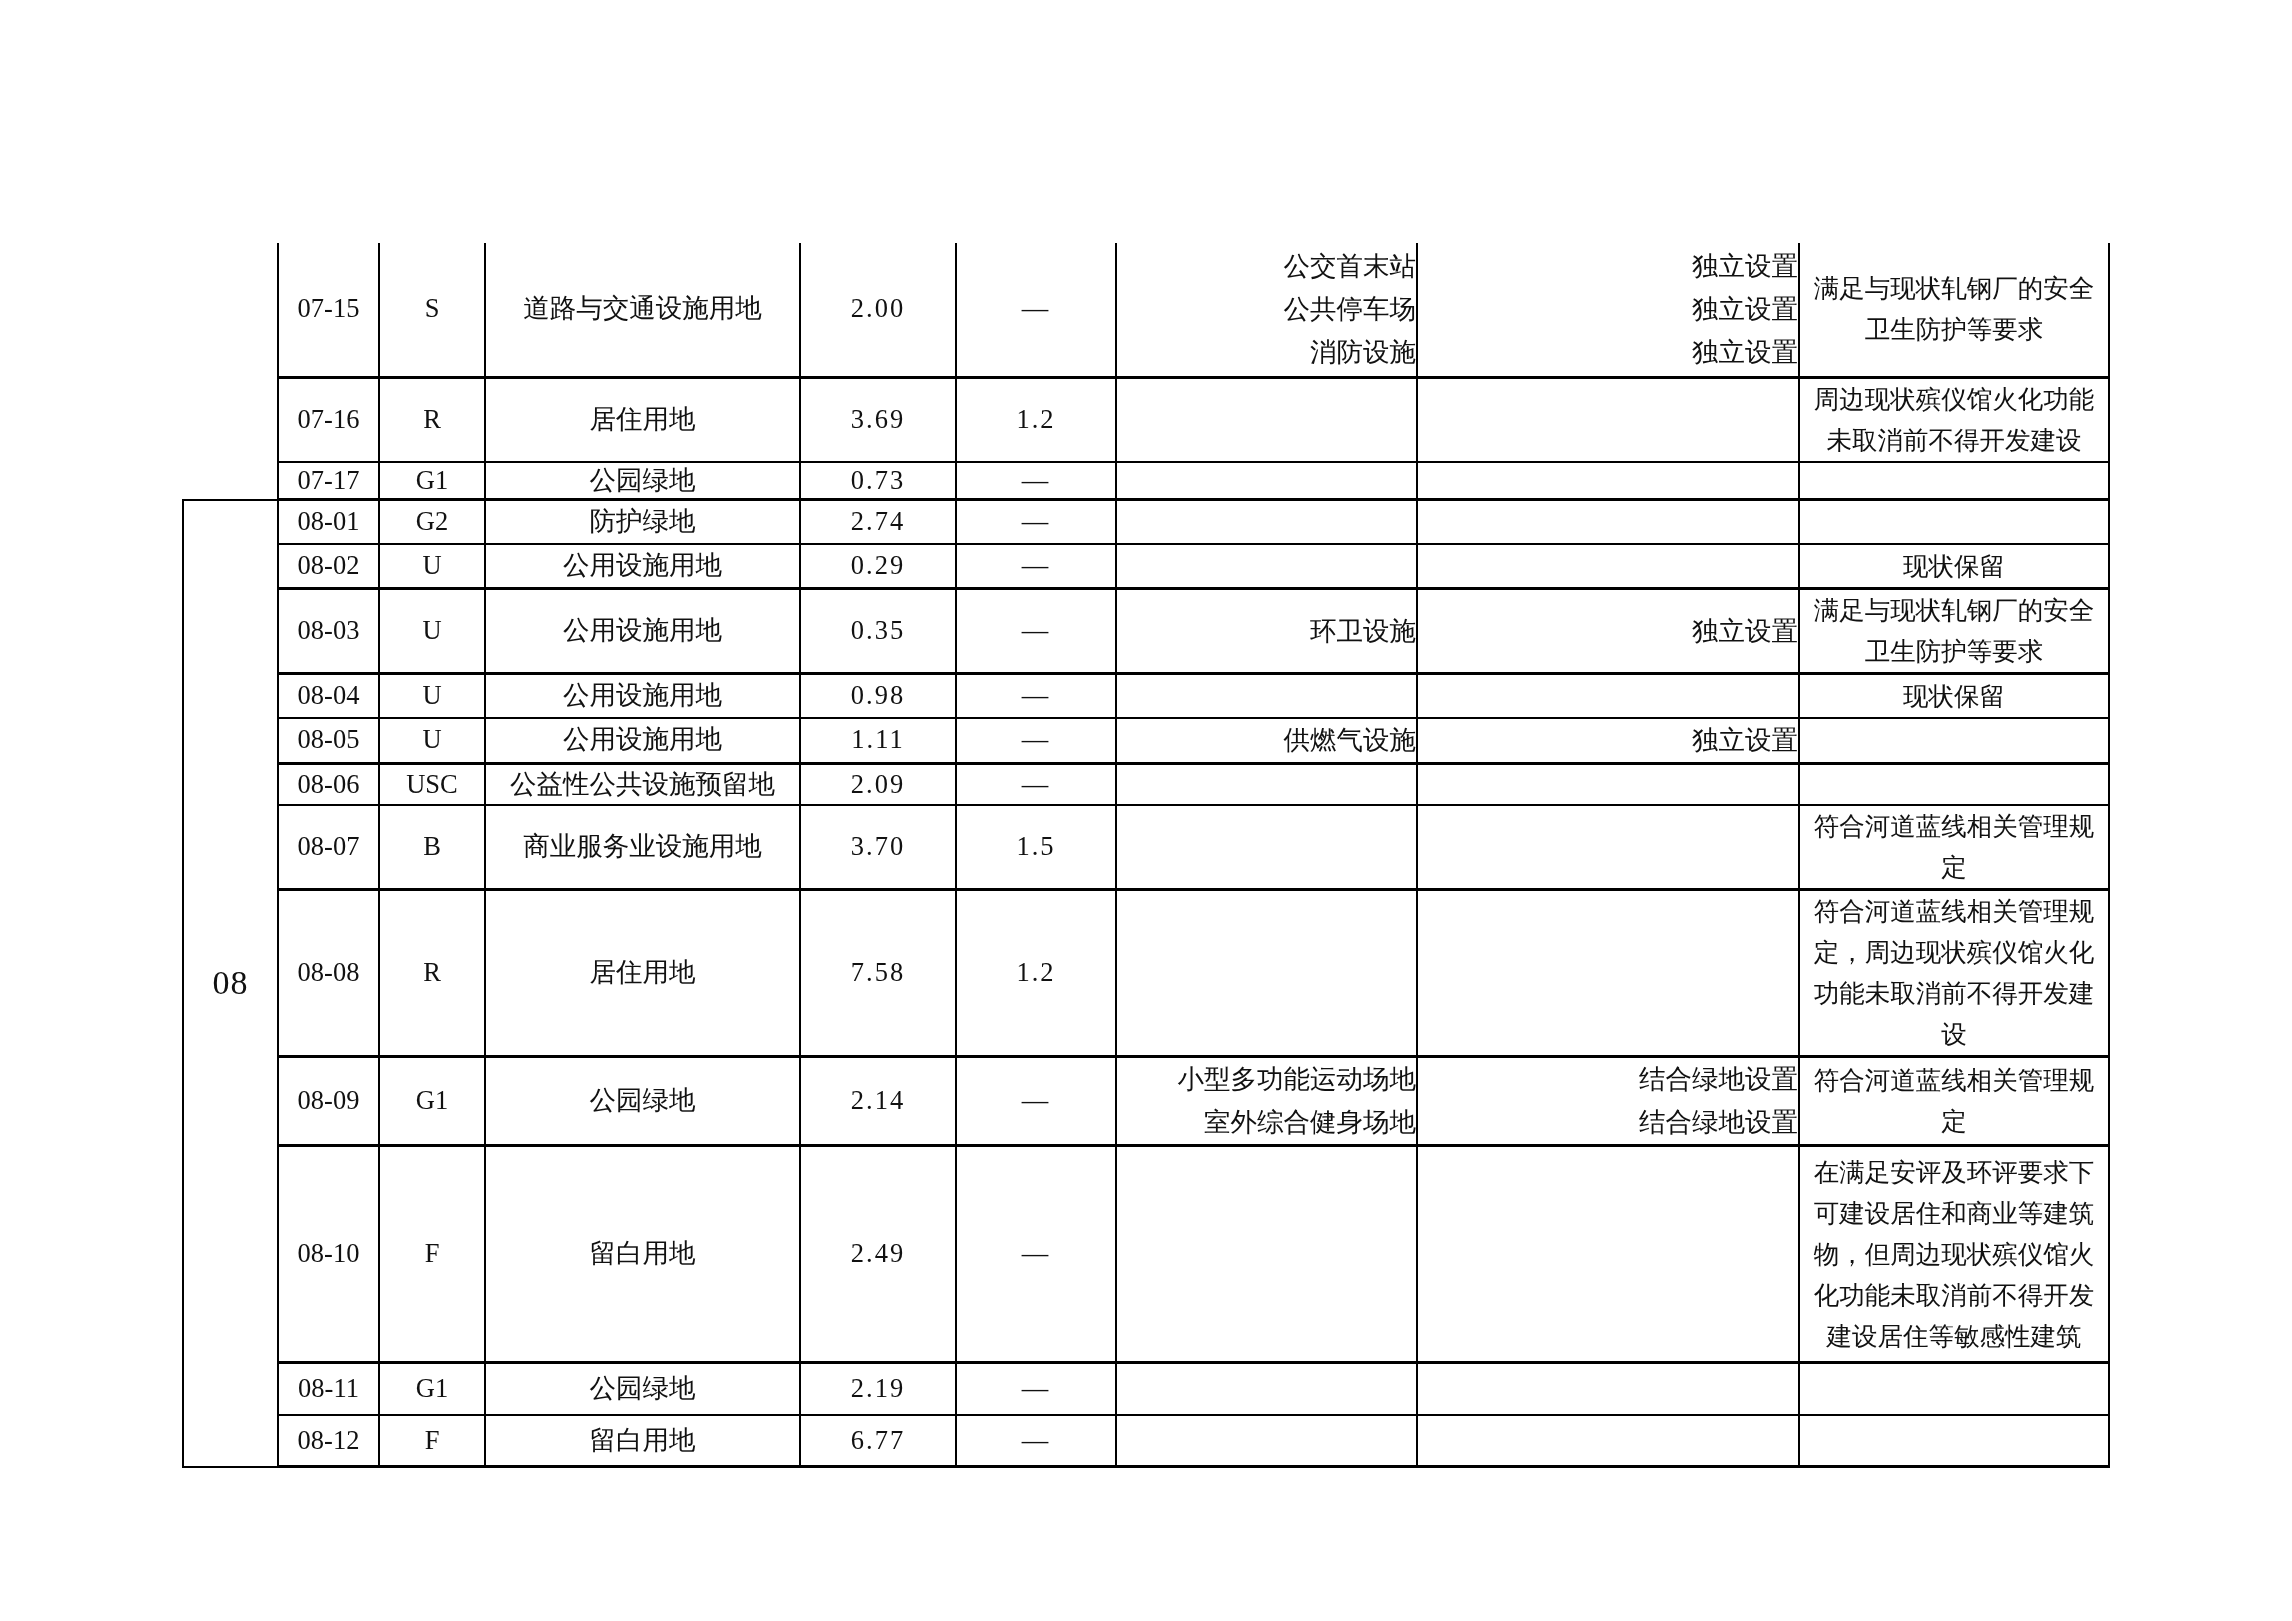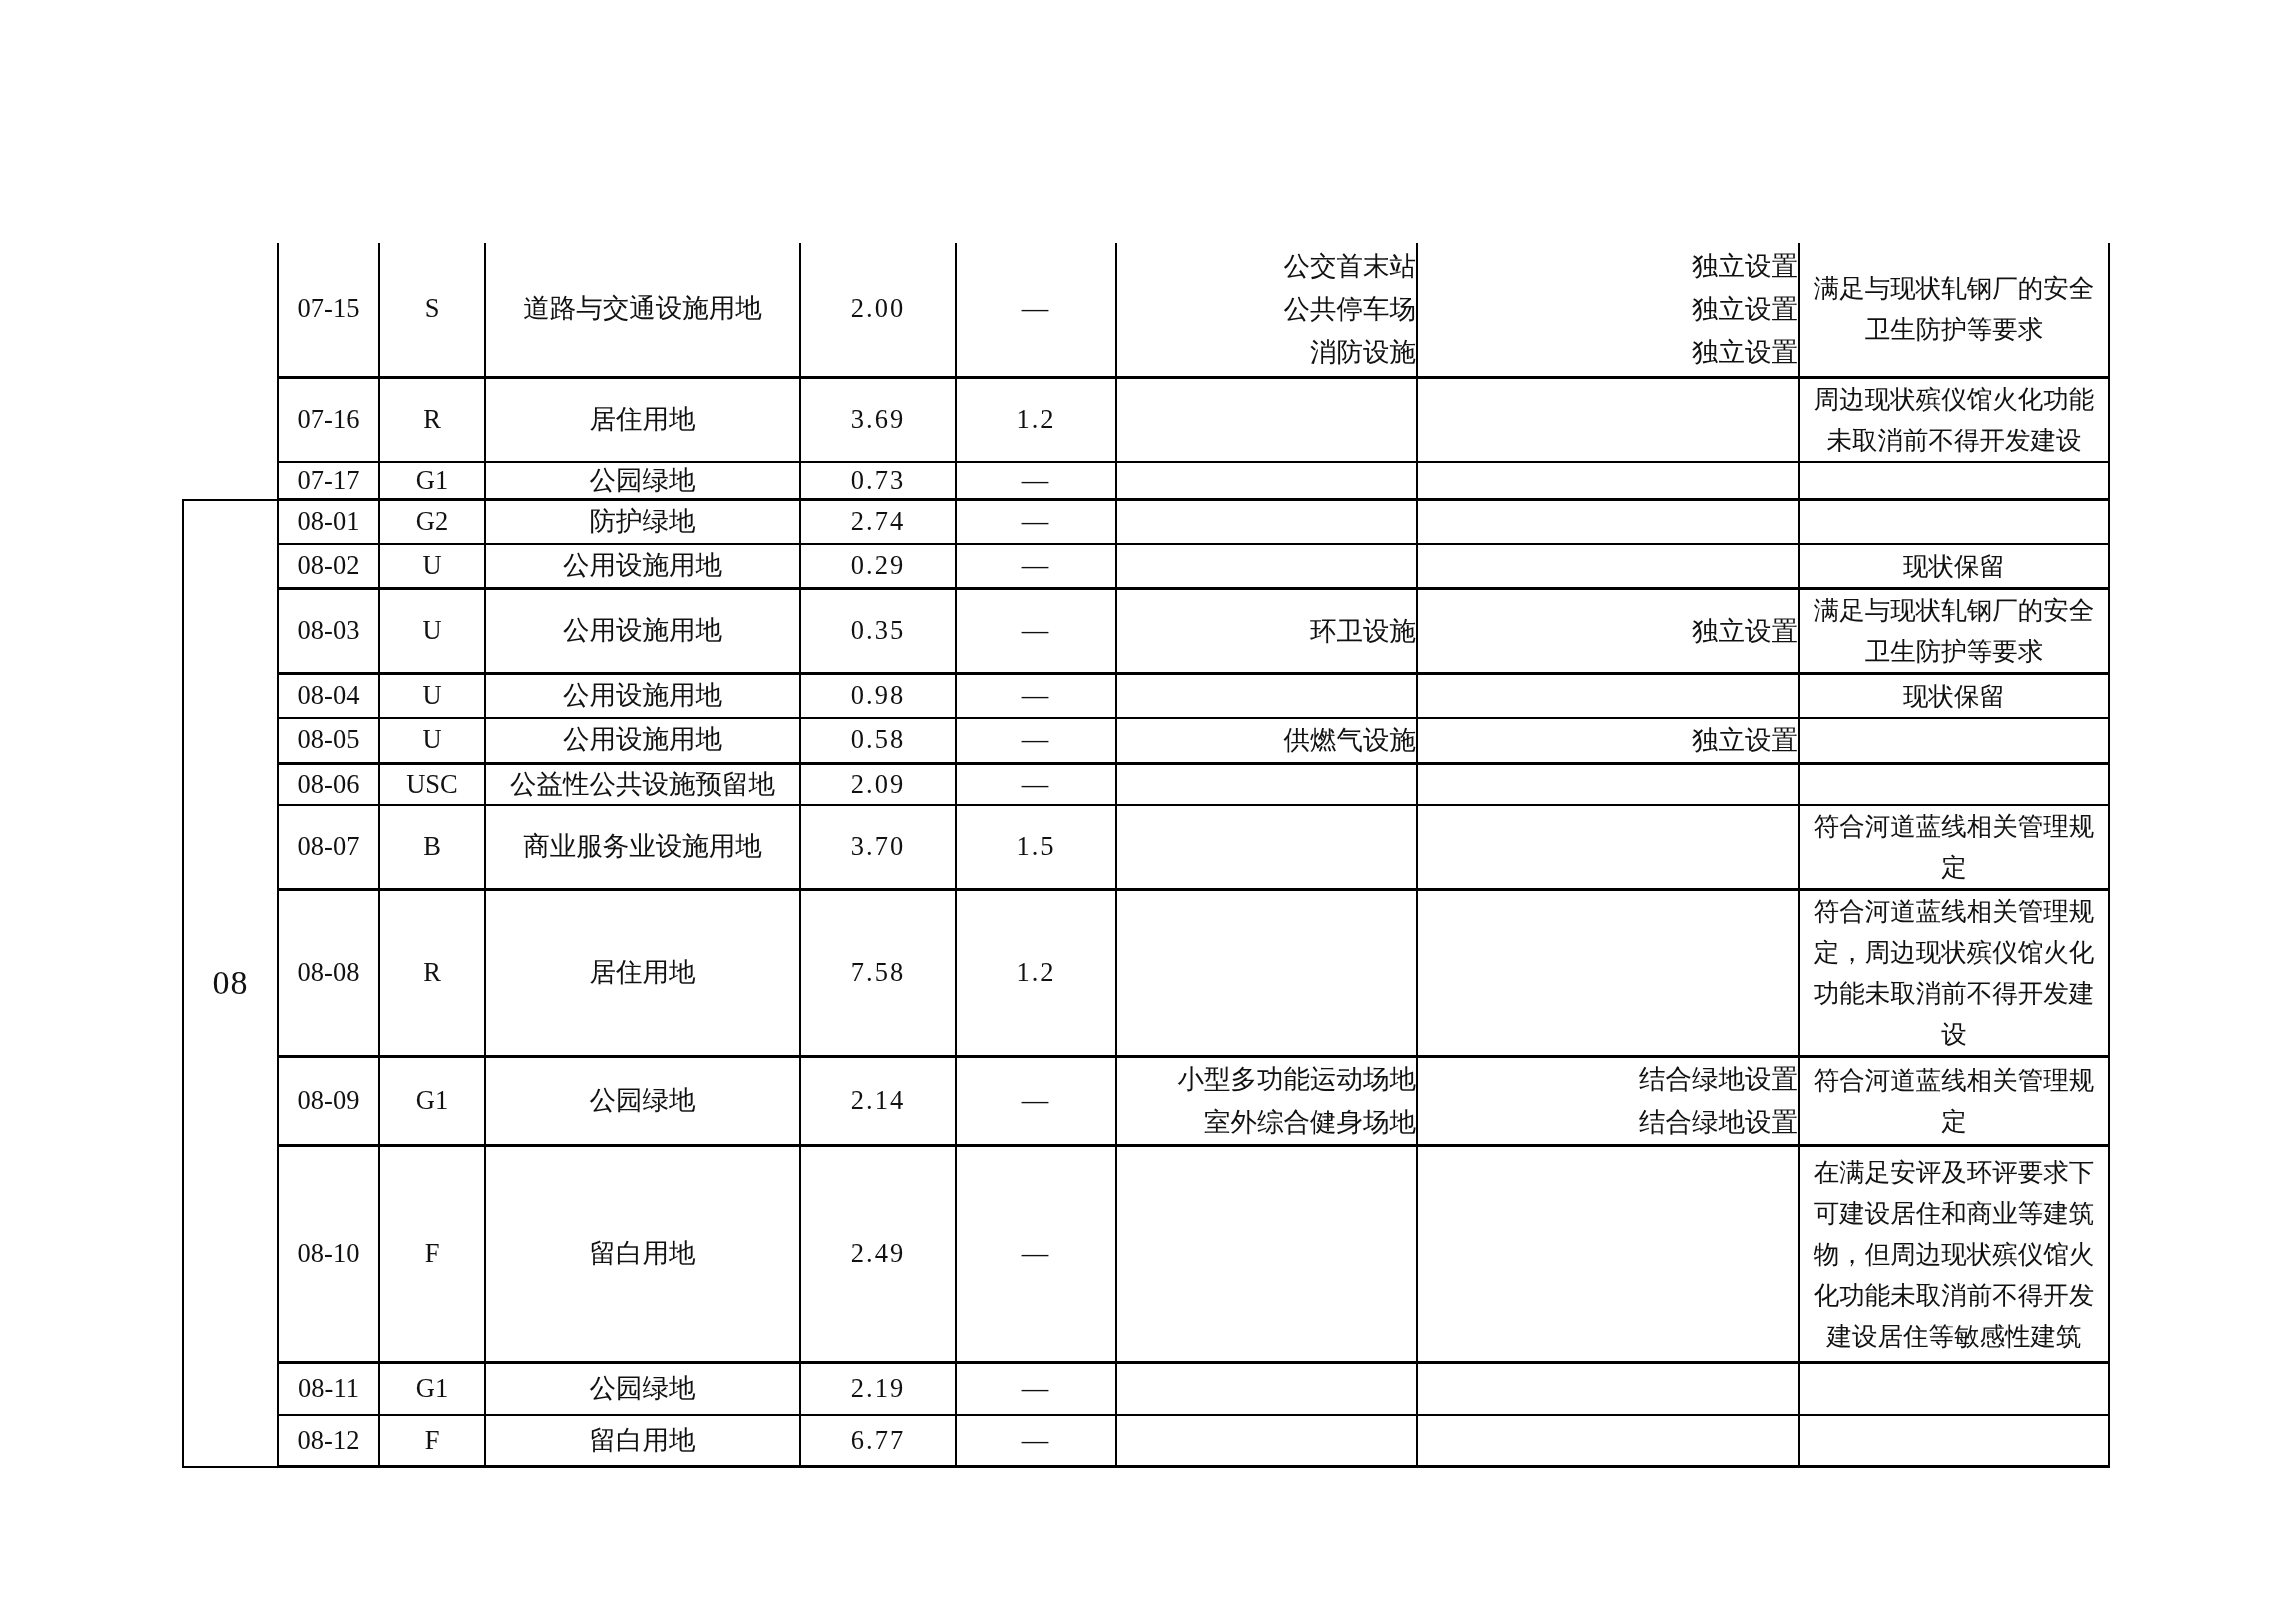--- a/index.html
+++ b/index.html
@@ -142,21 +142,21 @@
           <td class="num">0.98</td>
           <td class="num">—</td>
           <td class="multiline"></td>
           <td class="multiline"></td>
           <td class="remark">现状保留</td>
         </tr>
         <tr class="thick" style="height: 44px;">
           <td>08-05</td>
           <td>U</td>
           <td>公用设施用地</td>
-          <td class="num">0.58</td>
+          <td class="num">1.11</td>
           <td class="num">—</td>
           <td class="multiline">
             <div class="line">供燃气设施</div>
           </td>
           <td class="multiline">
             <div class="line">独立设置</div>
           </td>
           <td class="remark"></td>
         </tr>
         <tr style="height: 42px;">

